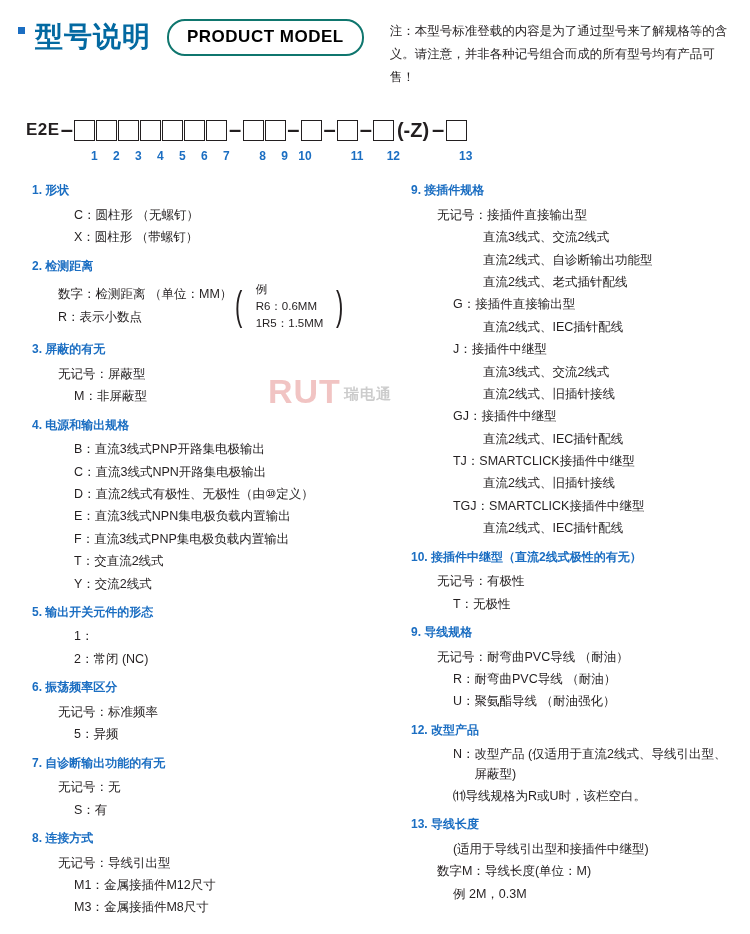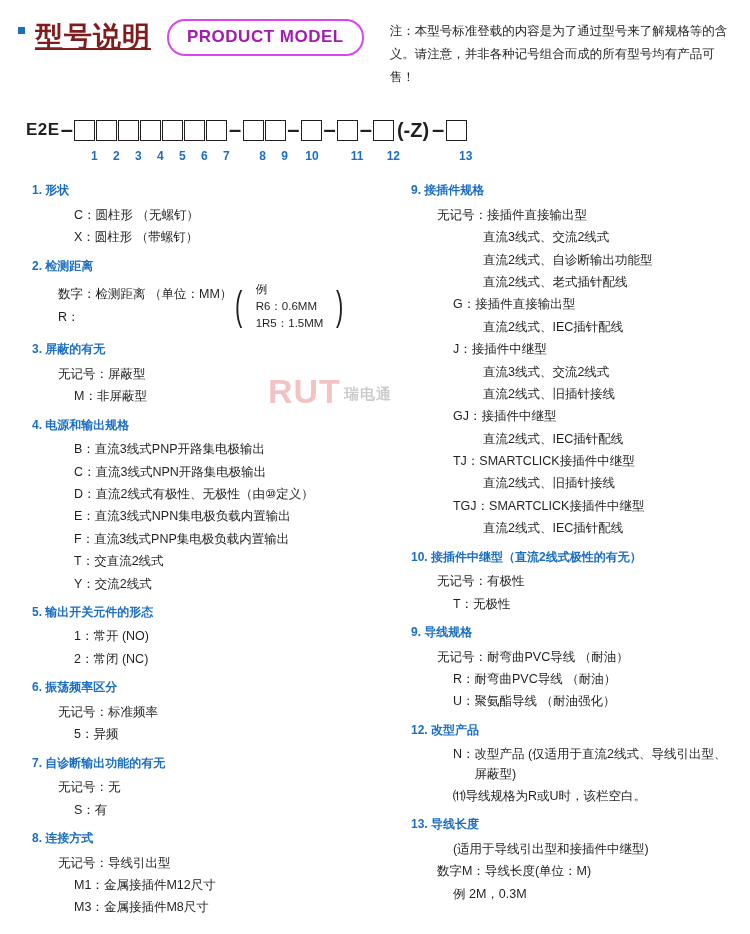--- a/index.html
+++ b/index.html
@@ -29,27 +29,26 @@
   }
   .title-bullet {
     width: 7px; height: 7px;
     background: #1b6ec2;
     margin-bottom: 14px;
   }
   .title-cn {
     font-size: 28px;
     font-weight: bold;
     letter-spacing: 1px;
-    color: #7f1d1d;
-    text-decoration: underline;
+    color: #0369a1;
   }
   .title-badge {
-    border: 2px solid #d946ef;
+    border: 2px solid #0f766e;
     border-radius: 18px;
-    color: #a21caf;
+    color: #000000;
     font-size: 17px;
     font-weight: bold;
     padding: 6px 18px 7px 18px;
     letter-spacing: 0.5px;
     margin-left: 6px;
     white-space: nowrap;
   }
   .note {
     margin-left: 26px;
     font-size: 12.5px;
@@ -228,21 +227,21 @@
 <div class="num-row" id="num-row">
     <span style="left: 58.3438px; width: 20px;">1</span>
     <span style="left: 80.3438px; width: 20px;">2</span>
     <span style="left: 102.344px; width: 20px;">3</span>
     <span style="left: 124.344px; width: 20px;">4</span>
     <span style="left: 146.344px; width: 20px;">5</span>
     <span style="left: 168.344px; width: 20px;">6</span>
     <span style="left: 190.344px; width: 20px;">7</span>
     <span style="left: 226.594px; width: 20px;">8</span>
     <span style="left: 248.594px; width: 20px;">9</span>
-    <span style="left: 276px; width: 20px;">10</span>
+    <span style="left: 269px; width: 20px;">10</span>
     <span style="left: 321.094px; width: 20px;">11</span>
     <span style="left: 357.344px; width: 20px;">12</span>
     <span style="left: 429.797px; width: 20px;">13</span>
   </div>
 
 <div class="watermark">
   <span>RUT</span><span class="wm-sub">瑞电通</span>
 </div>
 
 <div class="columns">
@@ -258,20 +257,21 @@
       </div>
       <div class="sec-title">2. 检测距离</div>
       <div style="display: flex; align-items: center;">
         <div>
           <div class="line i1">
             <span class="lbl">数字：</span>
             <span class="val">检测距离 （单位：MM）</span>
           </div>
           <div class="line i1">
             <span class="lbl">R：</span>
+            <span class="val">表示小数点</span>
           </div>
         </div>
         <div class="ex-row">
           <span class="paren">(</span>
           <div class="ex-block">
             <div>例</div>
             <div>R6：0.6MM</div>
             <div>1R5：1.5MM</div>
           </div>
           <span class="paren">)</span>
@@ -311,21 +311,20 @@
         <span class="lbl">T：</span>
         <span class="val">交直流2线式</span>
       </div>
       <div class="line i2">
         <span class="lbl">Y：</span>
         <span class="val">交流2线式</span>
       </div>
       <div class="sec-title">5. 输出开关元件的形态</div>
       <div class="line i2">
         <span class="lbl">1：</span>
-        <span class="val">常开 (NO)</span>
       </div>
       <div class="line i2">
         <span class="lbl">2：</span>
         <span class="val">常闭 (NC)</span>
       </div>
       <div class="sec-title">6. 振荡频率区分</div>
       <div class="line i1">
         <span class="lbl">无记号：</span>
         <span class="val">标准频率</span>
       </div>

